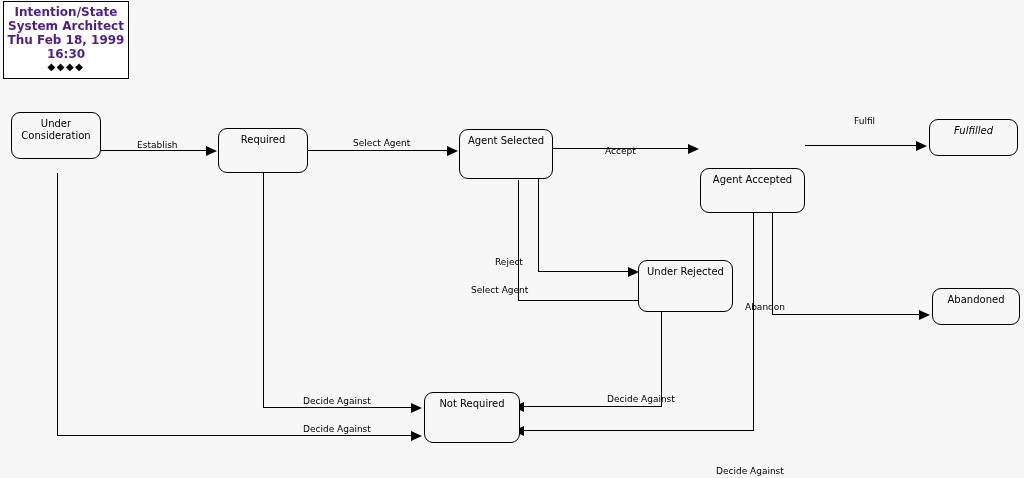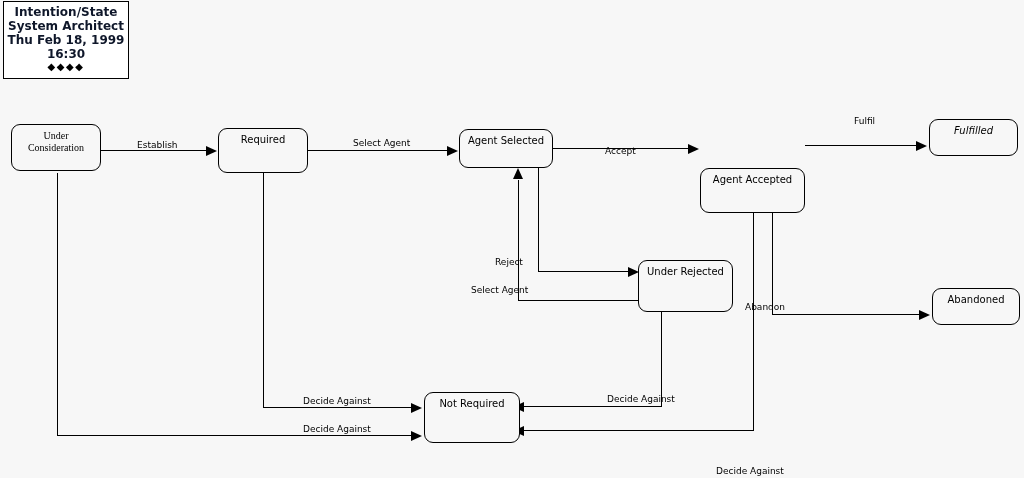--- a/index.html
+++ b/index.html
@@ -27,21 +27,21 @@
     border: 1px solid #000000;
     box-sizing: border-box;
     text-align: center;
     padding-top: 3px;
   }
   #title-card .tline {
     font-family: "DejaVu Sans", sans-serif;
     font-weight: bold;
     font-size: 12px;
     line-height: 14px;
-    color: #0f172a;
+    color: #4c1d95;
     white-space: nowrap;
     text-align: center;
   }
   #title-card .dots {
     font-size: 10px;
     line-height: 11px;
     letter-spacing: 1.5px;
     color: #000;
   }
   
@@ -158,23 +158,23 @@
   <div class="elabel" style="left:605px; top:130px;margin-top:16px;">Accept</div>
   <div class="elabel" style="left:854px; top:116px;">Fulfil</div>
   <div class="elabel" style="left:495px; top:257px;">Reject</div>
   <div class="elabel" style="left:471px; top:285px;">Select Agent</div>
   <div class="elabel" style="left:745px; top:302px;">Abandon</div>
   <div class="elabel" style="left:303px; top:396px;">Decide Against</div>
   <div class="elabel" style="left:303px; top:424px;">Decide Against</div>
   <div class="elabel" style="left:607px; top:394px;">Decide Against</div>
   <div class="elabel" style="left:716px; top:466px;">Decide Against</div>
 
-  <div class="state" style="left:11px;  top:124px; width:90px;  height:47px;font-family:Liberation Serif, serif;">Under
+  <div class="state" style="left:11px;  top:112px; width:90px;  height:47px;">Under
 Consideration</div>
   <div class="state" style="left:218px; top:128px; width:90px;  height:45px;">Required</div>
-  <div class="state" style="left:459px; top:129px; width:94px;  height:39px;">Agent Selected</div>
+  <div class="state" style="left:459px; top:129px; width:94px;  height:50px;">Agent Selected</div>
   <div class="state" style="left:700px; top:128px; width:105px; height:45px;margin-top:40px;">Agent Accepted</div>
   <div class="state" style="left:929px; top:119px; width:89px;  height:37px;font-style:italic;">Fulfilled</div>
   <div class="state" style="left:638px; top:260px; width:95px;  height:52px;">Under Rejected</div>
   <div class="state" style="left:932px; top:288px; width:88px;  height:37px;">Abandoned</div>
   <div class="state" style="left:424px; top:392px; width:96px;  height:51px;">Not Required</div>
 
 </div>
 
 </body></html>

